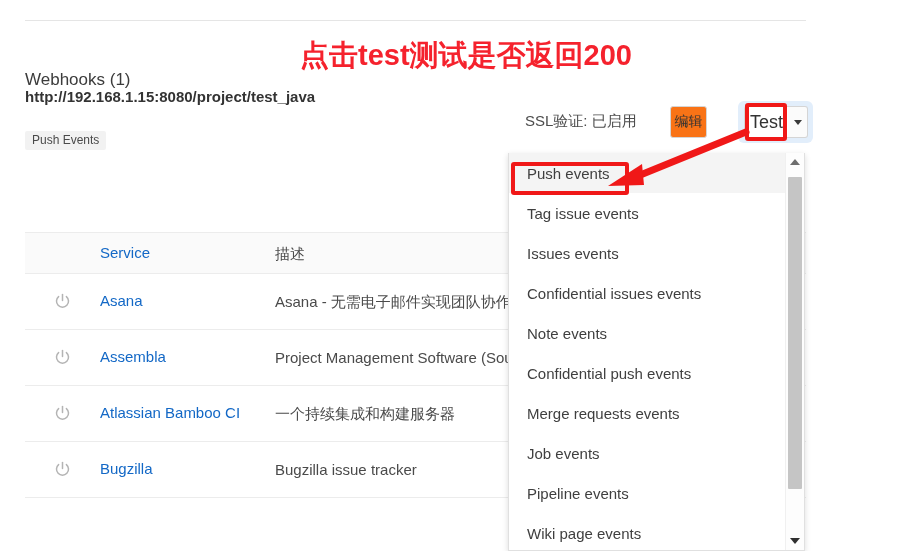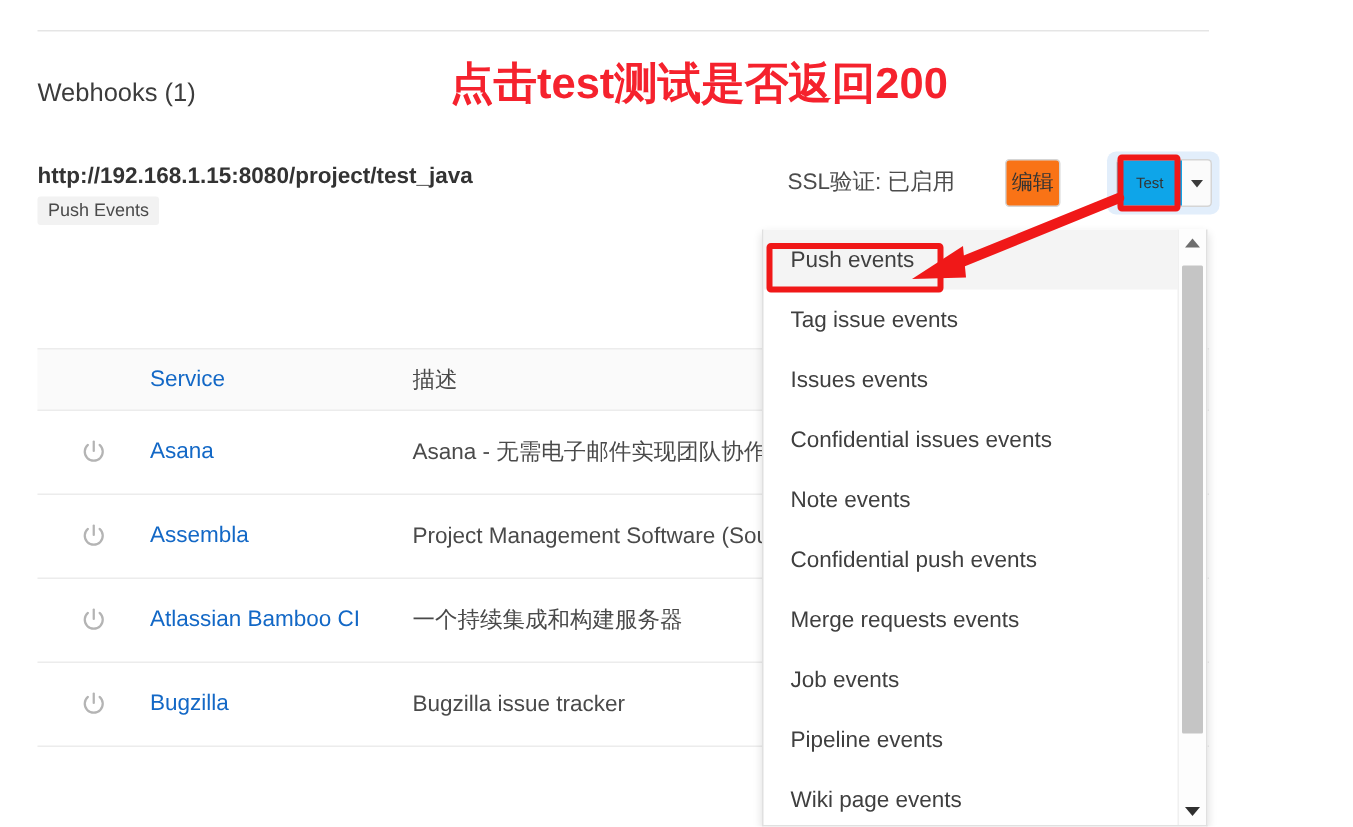--- a/index.html
+++ b/index.html
@@ -36,31 +36,31 @@
     font-weight: 700;
     color: #f5222d;
     letter-spacing: 0px;
     white-space: nowrap;
   }
 
   
   .webhooks-heading {
     position: absolute;
     left: 25px;
-    top: 52px;
+    top: 70px;
     font-size: 17px;
     color: #3c3c3c;
     white-space: nowrap;
   }
 
   
   .hook-url {
     position: absolute;
     left: 25px;
-    top: 109px;
+    top: 88px;
     font-size: 15px;
     font-weight: 700;
     color: #333333;
     white-space: nowrap;
   }
   .hook-badge {
     position: absolute;
     left: 25px;
     top: 131px;
     padding: 2px 7px 3px 7px;
@@ -112,22 +112,22 @@
   .btn-test {
     position: absolute;
     left: 6px;
     top: 5px;
     width: 44px;
     height: 32px;
     box-sizing: border-box;
     border: 1px solid #d5d5d5;
     border-right: none;
     border-radius: 3px 0 0 3px;
-    background: #0ea5e9;
-    font-size: 10px;
+    background: #ffffff;
+    font-size: 18px;
     color: #333333;
     display: flex;
     align-items: center;
     justify-content: center;
     cursor: pointer;
   }
   .btn-test-caret {
     position: absolute;
     left: 50px;
     top: 5px;

